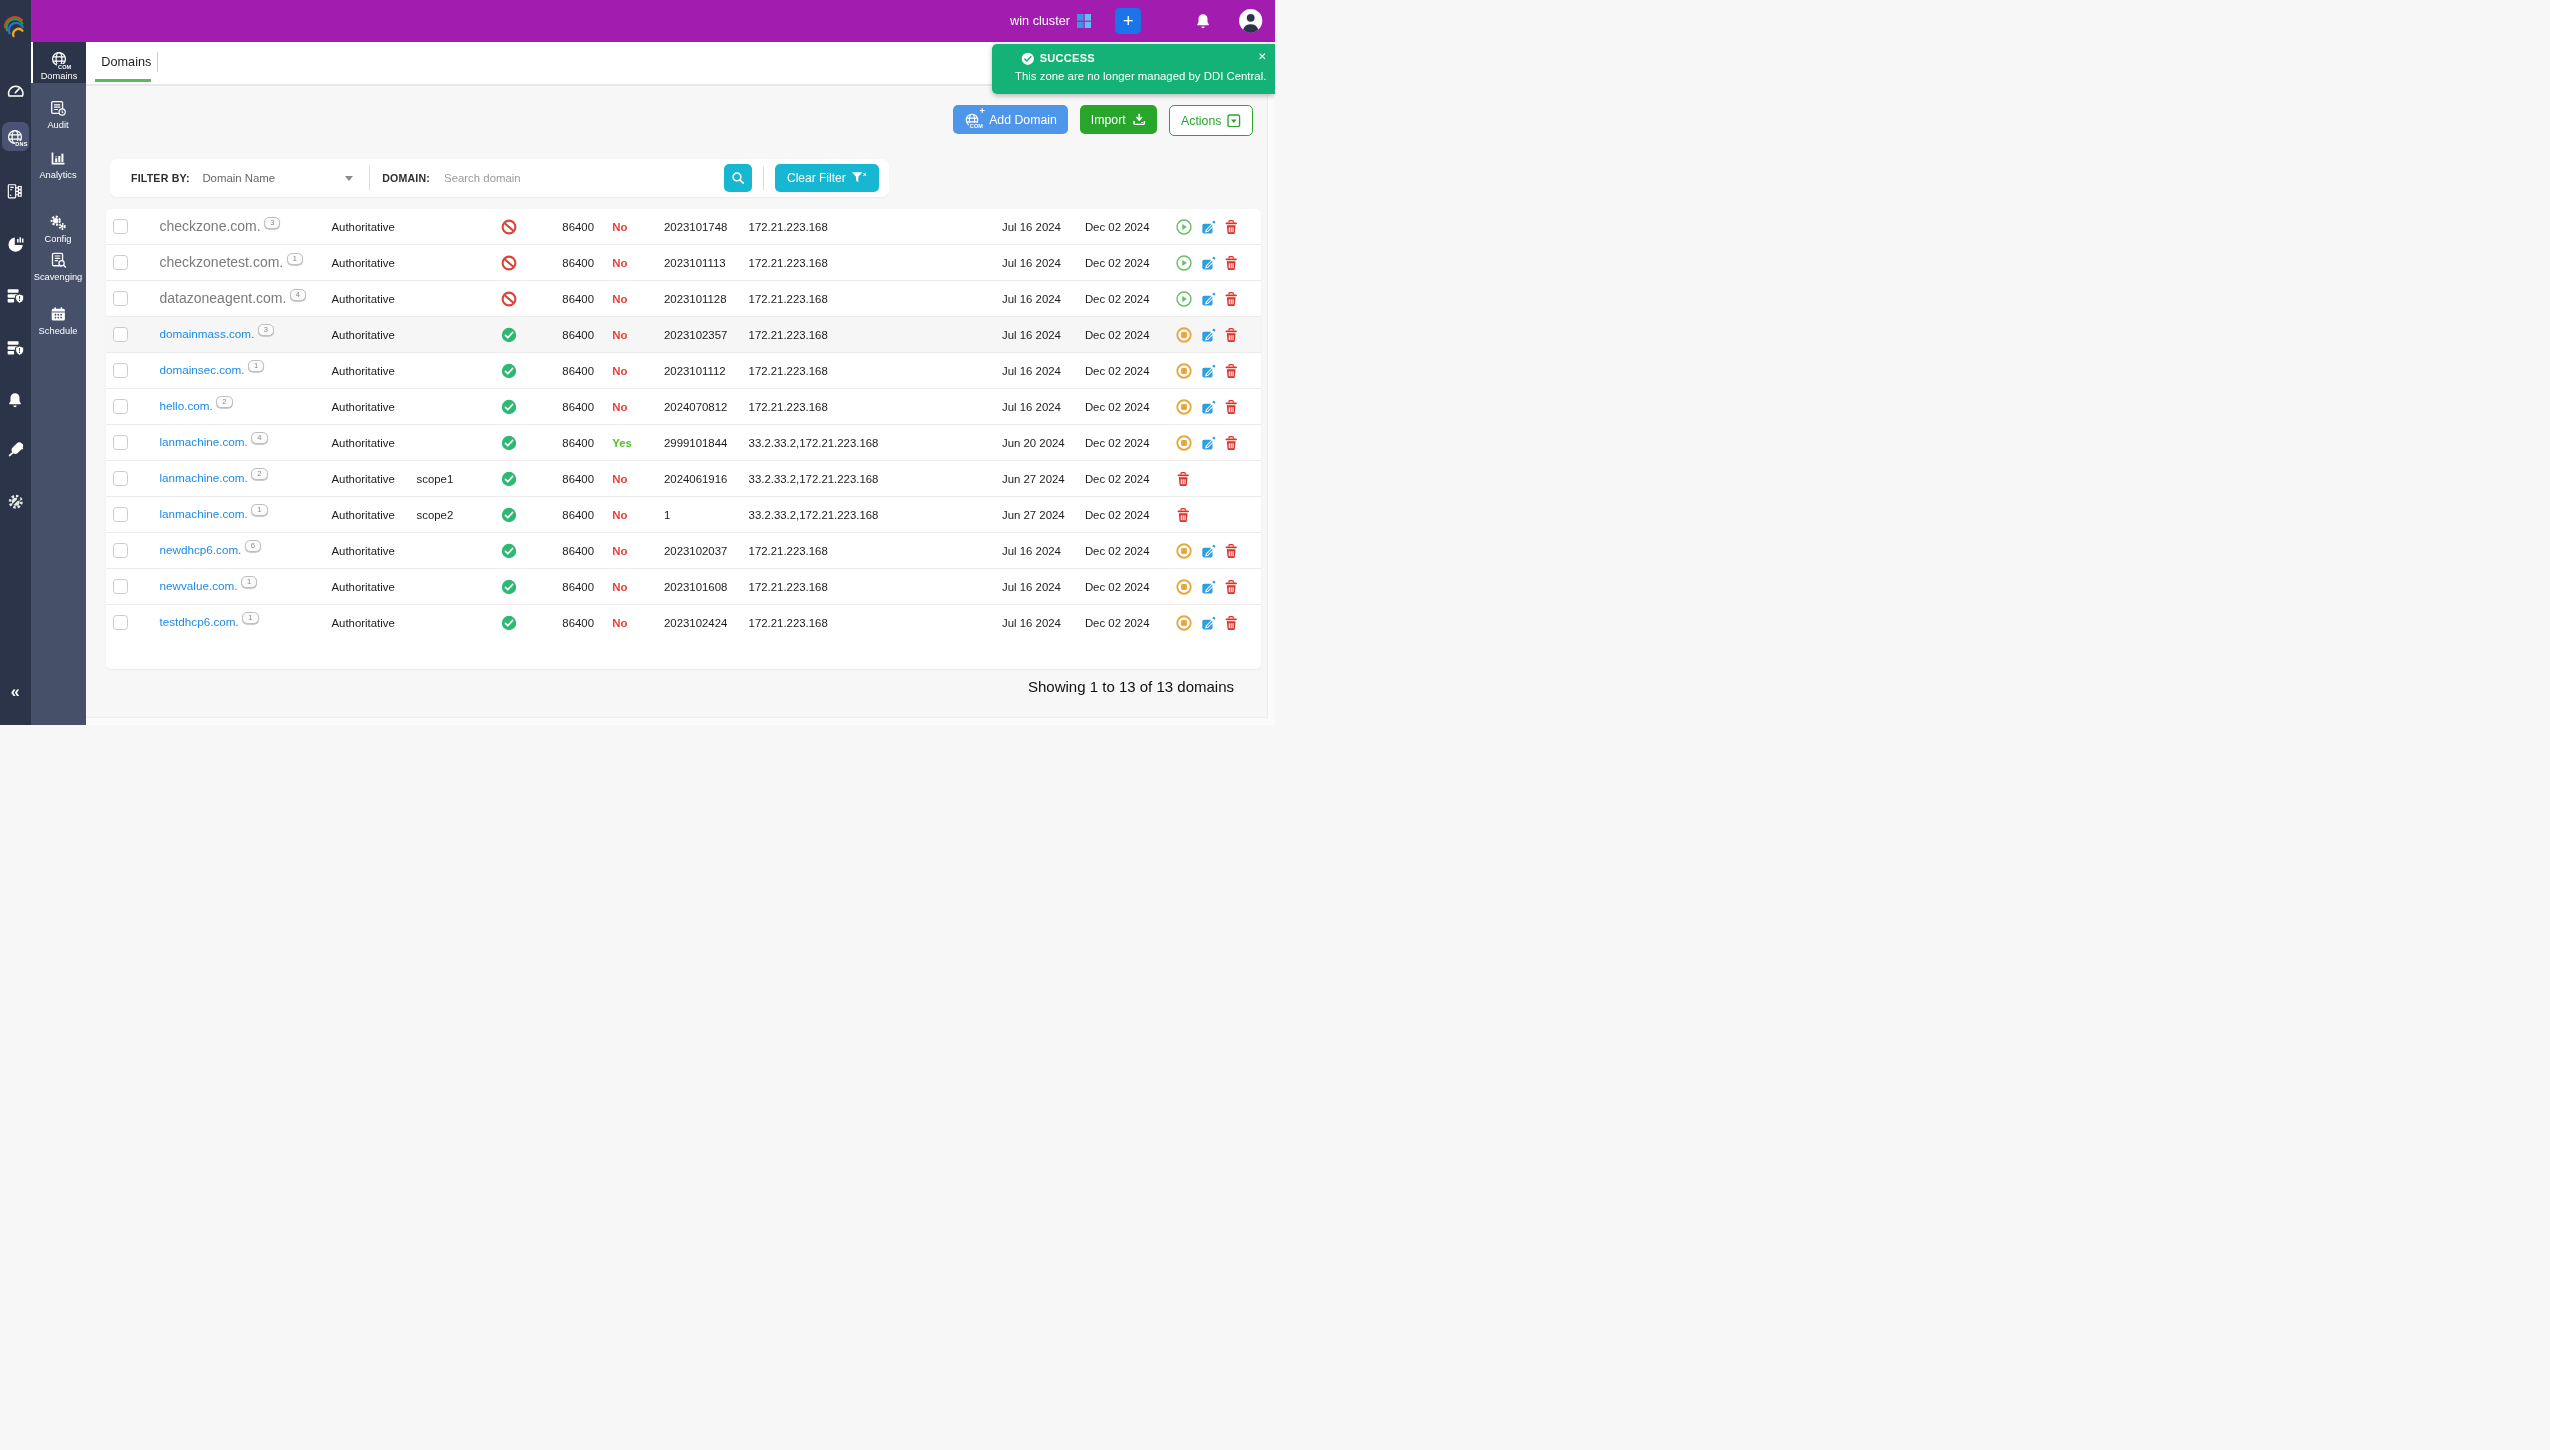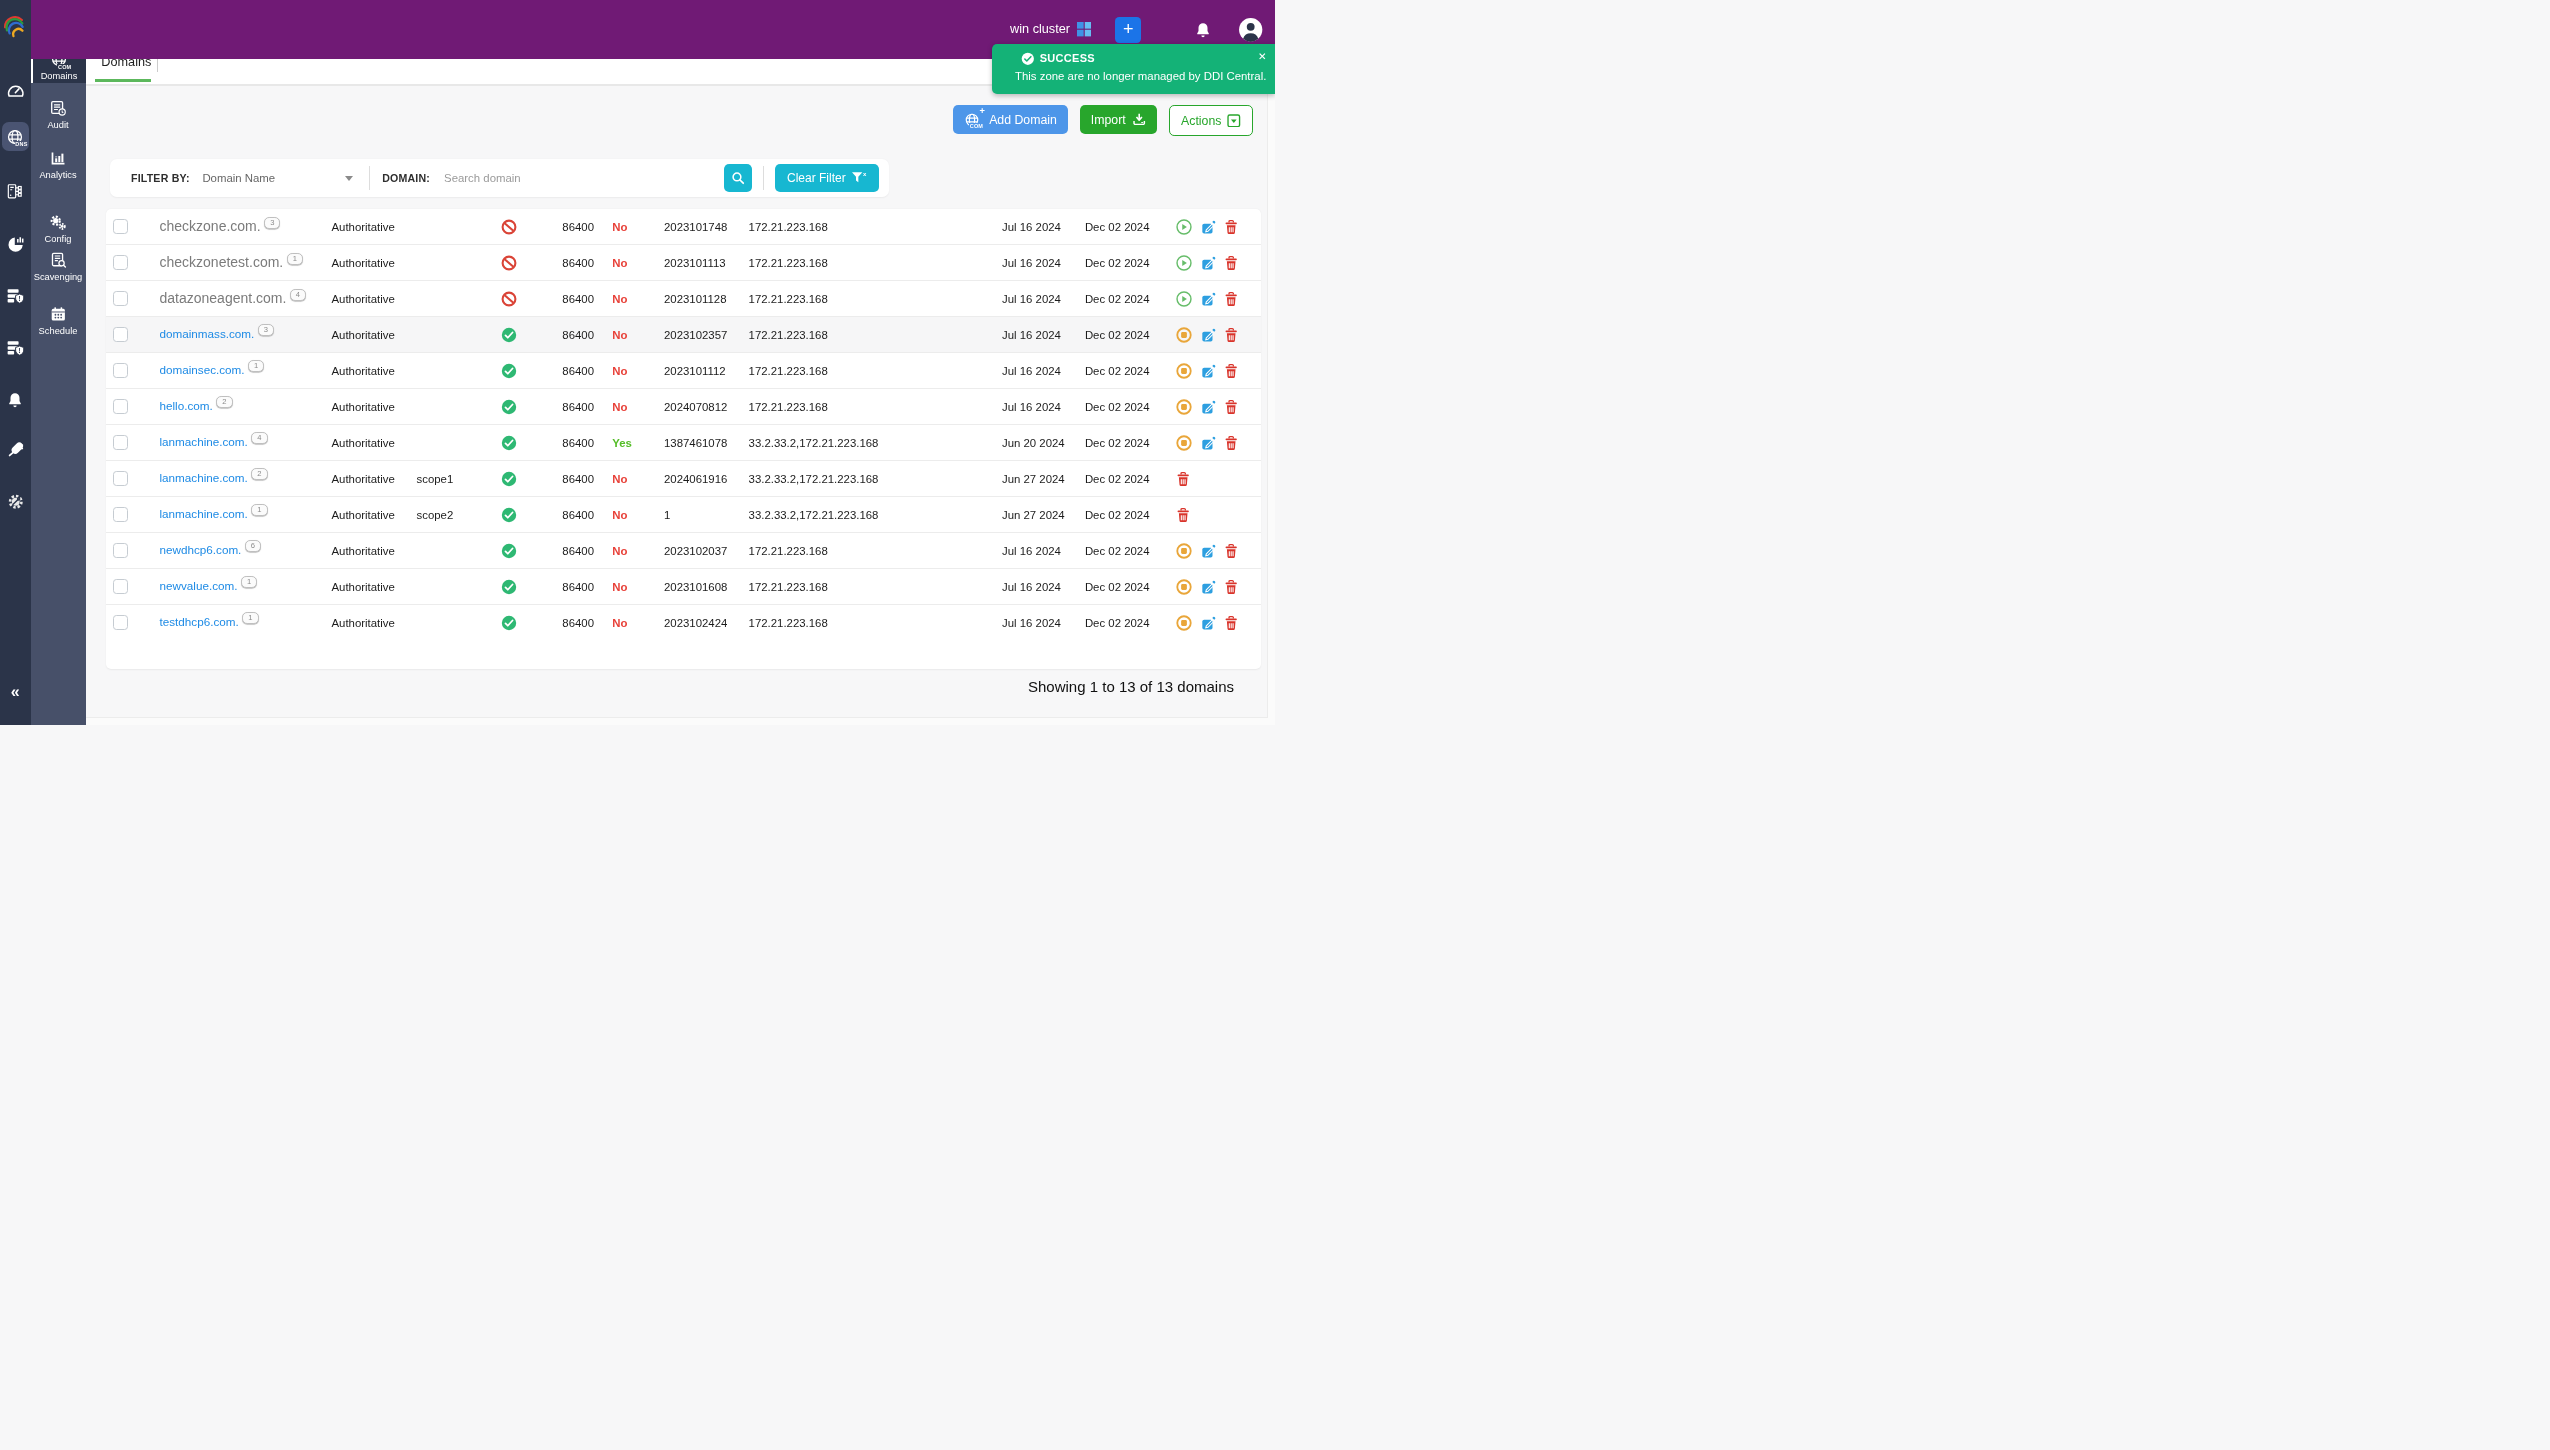--- a/index.html
+++ b/index.html
@@ -1,19 +1,19 @@
 <!DOCTYPE html>
 <html style="font-size:13.6px"><head>
 <meta charset="utf-8">
 <style>
   html,body{margin:0;padding:0;}
   body{width:1275px;height:725px;position:relative;overflow:hidden;
        font-family:"Liberation Sans","DejaVu Sans",sans-serif;background:#f7f7f8;}
   
-  .topbar{position:absolute;left:0;top:0;right:0;height:59px;background:#701a75;z-index:5;
+  .topbar{position:absolute;left:0;top:0;right:0;height:42px;background:#a21caf;z-index:5;
           display:flex;align-items:center;justify-content:flex-end;gap:0;}
   .cluster{display:flex;align-items:center;gap:6.8px;color:#fff;font-size:12.7px;margin-right:24px;}
   .plus-btn{width:26px;height:26px;background:#1b74e8;border-radius:4.2px;color:#fff;font-size:18px;
             display:flex;align-items:center;justify-content:center;margin-right:53px;cursor:pointer;font-weight:300;}
   .bell-btn{margin-right:25.4px;cursor:pointer;display:flex;}
   .avatar{width:25.4px;height:25.4px;border-radius:50%;margin-right:12px;cursor:pointer;display:flex;}
   
   .rail{position:absolute;left:0;top:0;bottom:0;width:30.5px;background:#2b3449;z-index:6;}
   .logo{position:absolute;left:1.7px;top:12px;}
   .rail-ic{position:absolute;left:0;width:30.5px;height:29px;display:flex;align-items:center;justify-content:center;color:#fff;cursor:pointer;}
@@ -682,21 +682,21 @@
     <div>Authoritative</div>
     <div></div>
     <div class="c-managed">
           <svg width="16" height="16" viewBox="0 0 20 20">
             <circle cx="10" cy="10" r="9" fill="#2eb873"></circle>
             <path d="M5.6 10.4l2.9 3 5.9-6.5" stroke="#fff" stroke-width="2.2" fill="none" stroke-linecap="round" stroke-linejoin="round"></path>
           </svg>
         </div>
     <div class="c-ttl">86400</div>
     <div class="c-ddns ddns-yes">Yes</div>
-    <div class="c-serial">1387461078</div>
+    <div class="c-serial">2999101844</div>
     <div class="c-primary">33.2.33.2,172.21.223.168</div>
     <div class="c-secondary"></div>
     <div class="c-created">Jun 20 2024</div>
     <div class="c-modified">Dec 02 2024</div>
     <div class="c-actions">
           <span class="act">
             <svg width="16" height="16" viewBox="0 0 20 20">
               <circle cx="10" cy="10" r="8.4" fill="none" stroke="#e9a63a" stroke-width="2.3"></circle>
               <rect x="6.4" y="6.4" width="7.2" height="7.2" rx="1.6" fill="#e9a63a"></rect>
             </svg>

